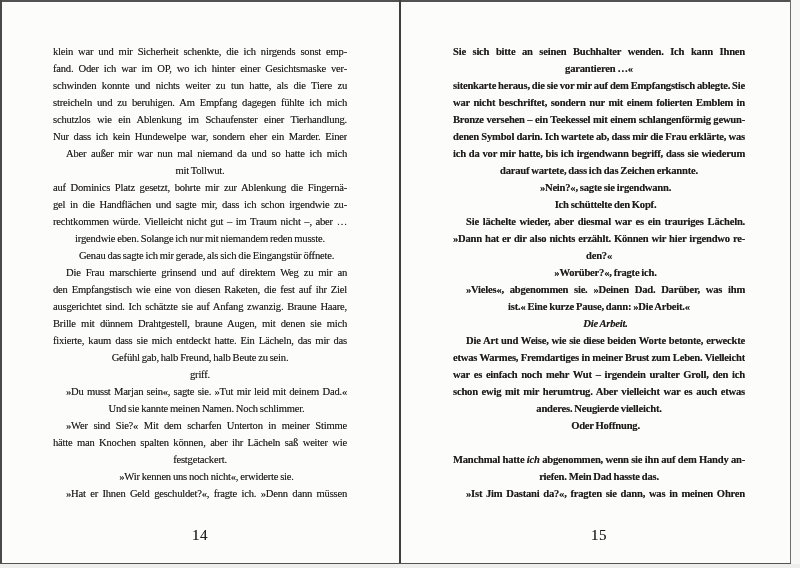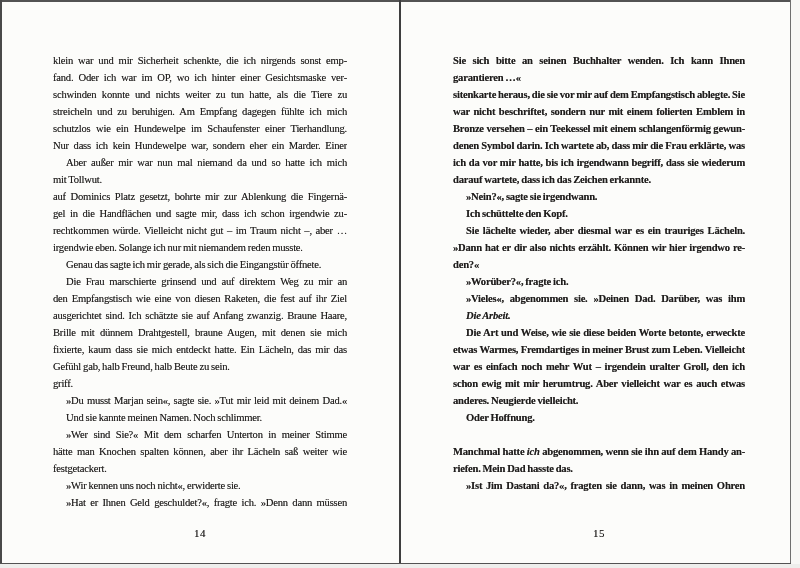--- a/index.html
+++ b/index.html
@@ -34,56 +34,55 @@
 
   .textblock {
     position: absolute;
     top: 43px;
     color: var(--text, #1f1d1c);
     font-size: 10.6px;
     line-height: 17px;
     letter-spacing: -0.22px;
     word-spacing: -0.45px;
     text-shadow: 0 0 0.3px rgba(30, 28, 27, 0.55);
-    margin-top: 9px;
   }
   .textblock.tl { left: 53px;  width: 294px; }
   .textblock.tr { left: 453px; width: 292px; font-weight: bold; }
 
-  .line { height: 17px; overflow: hidden; text-align: left; }
+  .line { height: 17px; overflow: hidden; text-align: center; }
   .line.j  { text-align: justify; text-align-last: justify; }
   .line.in { text-indent: 13px; }
   .line.it, span.it { font-style: italic; }
 
   .pagenum {
     position: absolute;
     top: 527px;
     text-align: center;
-    font-size: 11px;
+    font-size: 15px;
     letter-spacing: 0.6px;
     color: var(--text, #1f1d1c);
     text-shadow: 0 0 0.3px rgba(30, 28, 27, 0.55);
   }
   .pagenum.nl { left: 53px;  width: 294px; }
   .pagenum.nr { left: 453px; width: 292px; }
 </style>
 </head>
 <body>
 
 <div class="scan">
 
   <div class="page pl"></div>
   <div class="page pr"></div>
 
   <div class="textblock tl">
       <div class="line j"><span>klein war und mir Sicherheit schenkte, die ich nirgends sonst emp-</span></div>
       <div class="line j"><span>fand. Oder ich war im OP, wo ich hinter einer Gesichtsmaske ver-</span></div>
       <div class="line j"><span>schwinden konnte und nichts weiter zu tun hatte, als die Tiere zu</span></div>
       <div class="line j"><span>streicheln und zu beruhigen. Am Empfang dagegen fühlte ich mich</span></div>
-      <div class="line j"><span>schutzlos wie ein Hundewelpe im Schaufenster einer Tierhandlung.</span></div>
+      <div class="line j"><span>schutzlos wie ein Ablenkung im Schaufenster einer Tierhandlung.</span></div>
       <div class="line j"><span>Nur dass ich kein Hundewelpe war, sondern eher ein Marder. Einer</span></div>
       <div class="line j in"><span>Aber außer mir war nun mal niemand da und so hatte ich mich</span></div>
       <div class="line"><span>mit Tollwut.</span></div>
       <div class="line j"><span>auf Dominics Platz gesetzt, bohrte mir zur Ablenkung die Fingernä-</span></div>
       <div class="line j"><span>gel in die Handflächen und sagte mir, dass ich schon irgendwie zu-</span></div>
       <div class="line j"><span>rechtkommen würde. Vielleicht nicht gut – im Traum nicht –, aber …</span></div>
       <div class="line"><span>irgendwie eben. Solange ich nur mit niemandem reden musste.</span></div>
       <div class="line in"><span>Genau das sagte ich mir gerade, als sich die Eingangstür öffnete.</span></div>
       <div class="line j in"><span>Die Frau marschierte grinsend und auf direktem Weg zu mir an</span></div>
       <div class="line j"><span>den Empfangstisch wie eine von diesen Raketen, die fest auf ihr Ziel</span></div>
@@ -109,20 +108,21 @@
       <div class="line j"><span>denen Symbol darin. Ich wartete ab, dass mir die Frau erklärte, was</span></div>
       <div class="line j"><span>ich da vor mir hatte, bis ich irgendwann begriff, dass sie wiederum</span></div>
       <div class="line"><span>darauf wartete, dass ich das Zeichen erkannte.</span></div>
       <div class="line in"><span>»Nein?«, sagte sie irgendwann.</span></div>
       <div class="line in"><span>Ich schüttelte den Kopf.</span></div>
       <div class="line j in"><span>Sie lächelte wieder, aber diesmal war es ein trauriges Lächeln.</span></div>
       <div class="line j"><span>»Dann hat er dir also nichts erzählt. Können wir hier irgendwo re-</span></div>
       <div class="line"><span>den?«</span></div>
       <div class="line in"><span>»Worüber?«, fragte ich.</span></div>
       <div class="line j in"><span>»Vieles«, abgenommen sie. »Deinen Dad. Darüber, was ihm passiert</span></div>
+      <div class="line"><span>ist.« Eine kurze Pause, dann: »Die Arbeit.«</span></div>
       <div class="line in it"><span>Die Arbeit.</span></div>
       <div class="line j in"><span>Die Art und Weise, wie sie diese beiden Worte betonte, erweckte</span></div>
       <div class="line j"><span>etwas Warmes, Fremdartiges in meiner Brust zum Leben. Vielleicht</span></div>
       <div class="line j"><span>war es einfach noch mehr Wut – irgendein uralter Groll, den ich</span></div>
       <div class="line j"><span>schon ewig mit mir herumtrug. Aber vielleicht war es auch etwas</span></div>
       <div class="line"><span>anderes. Neugierde vielleicht.</span></div>
       <div class="line in"><span>Oder Hoffnung.</span></div>
       <div class="line"><span>&nbsp;</span></div>
       <div class="line j"><span>Manchmal hatte </span><span class="it">ich</span><span> abgenommen, wenn sie ihn auf dem Handy an-</span></div>
       <div class="line"><span>riefen. Mein Dad hasste das.</span></div>

